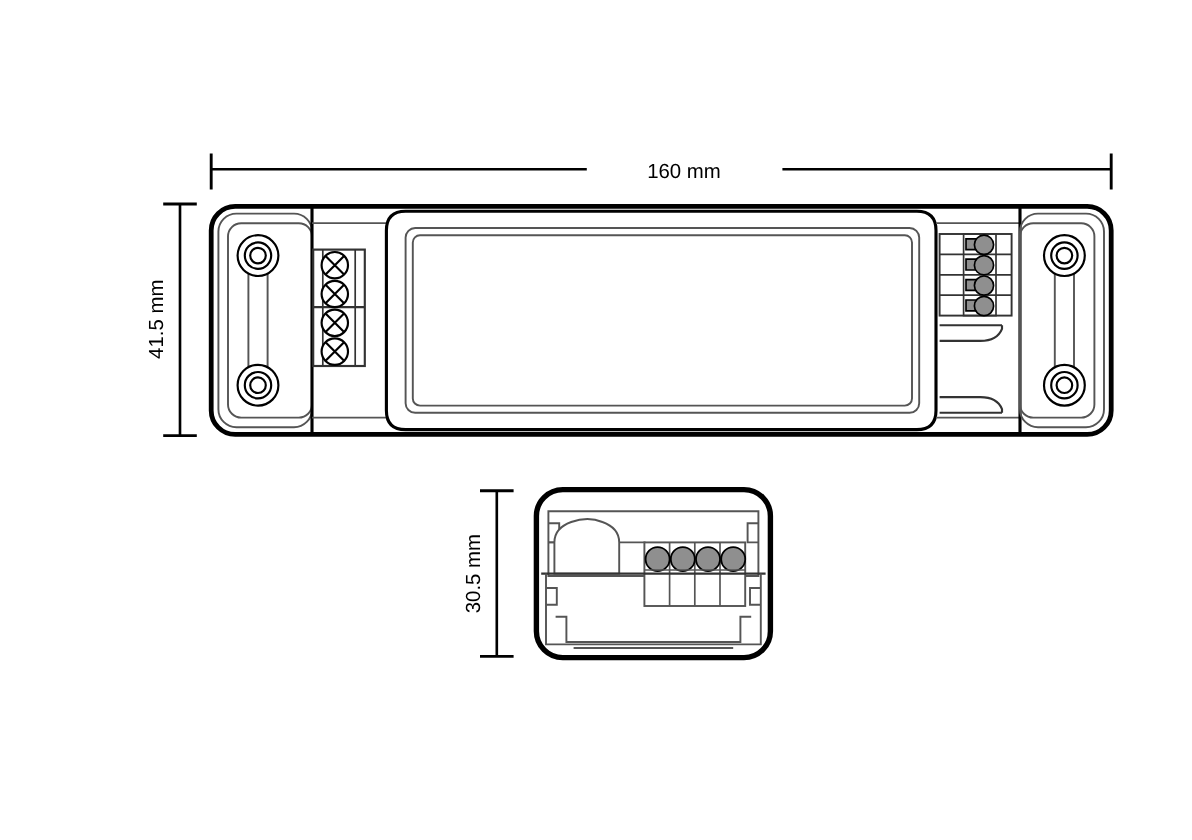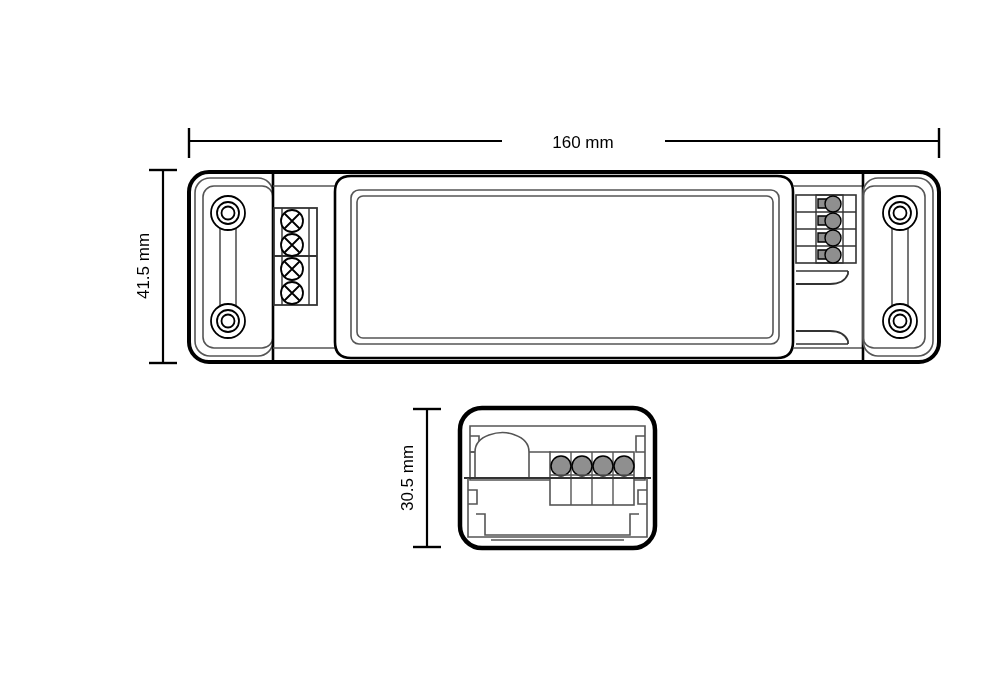--- a/index.html
+++ b/index.html
@@ -9,21 +9,21 @@
   }
   body {
     width: 993px;
     height: 700px;
     font-family: "Liberation Sans", sans-serif;
     overflow: hidden;
     position: relative;
   }
   #drawing-root {
     position: absolute;
-    left: 17px;
+    left: 4px;
     top: 0;
     width: 805px;
     height: 700px;
   }
   svg { display: block; }
   .dim-text {
     font-family: "Liberation Sans", sans-serif;
     font-size: 17px;
     fill: #000000;
   }

